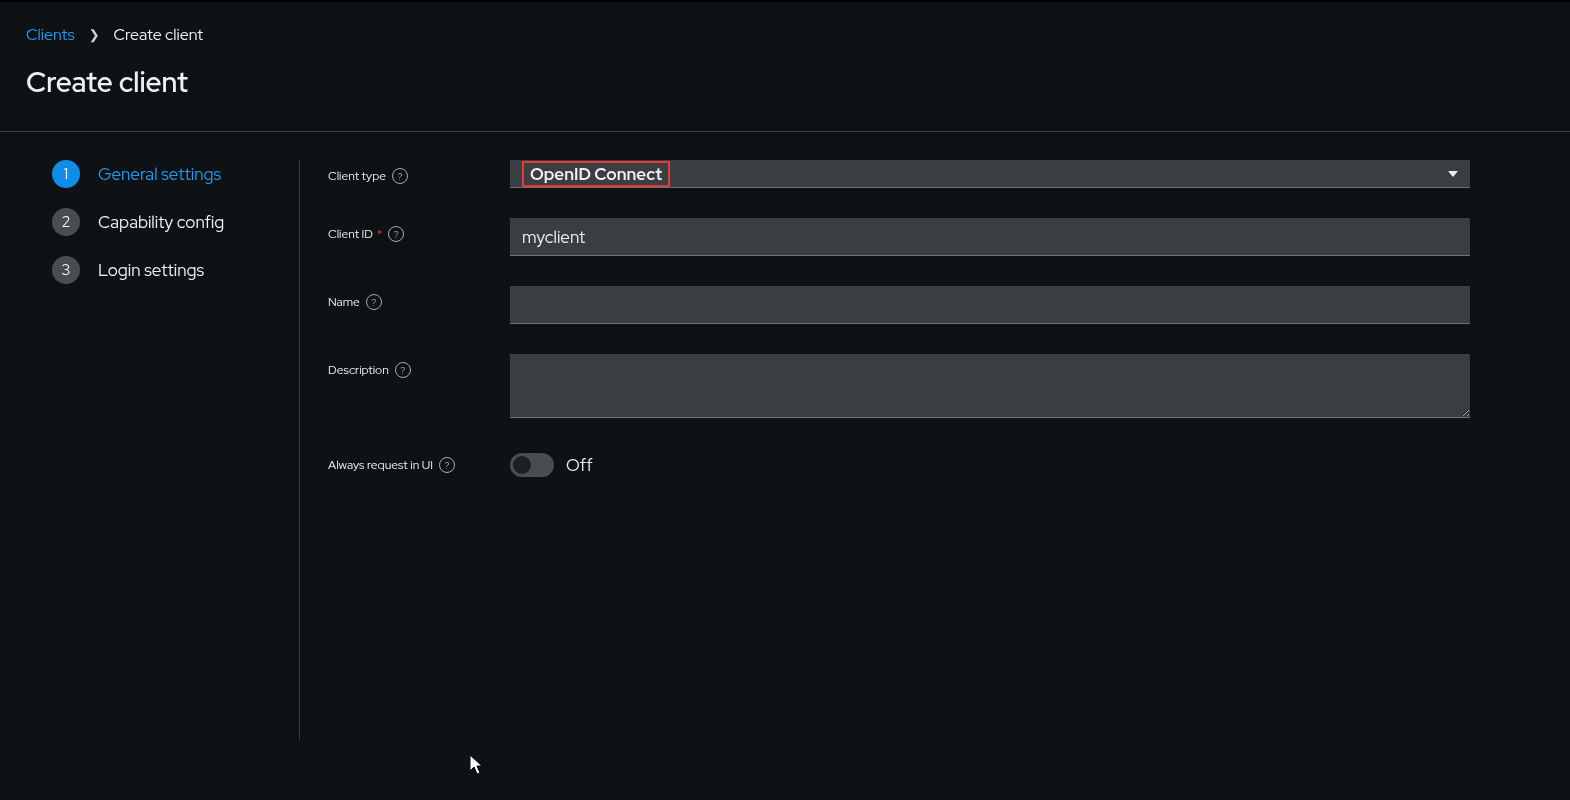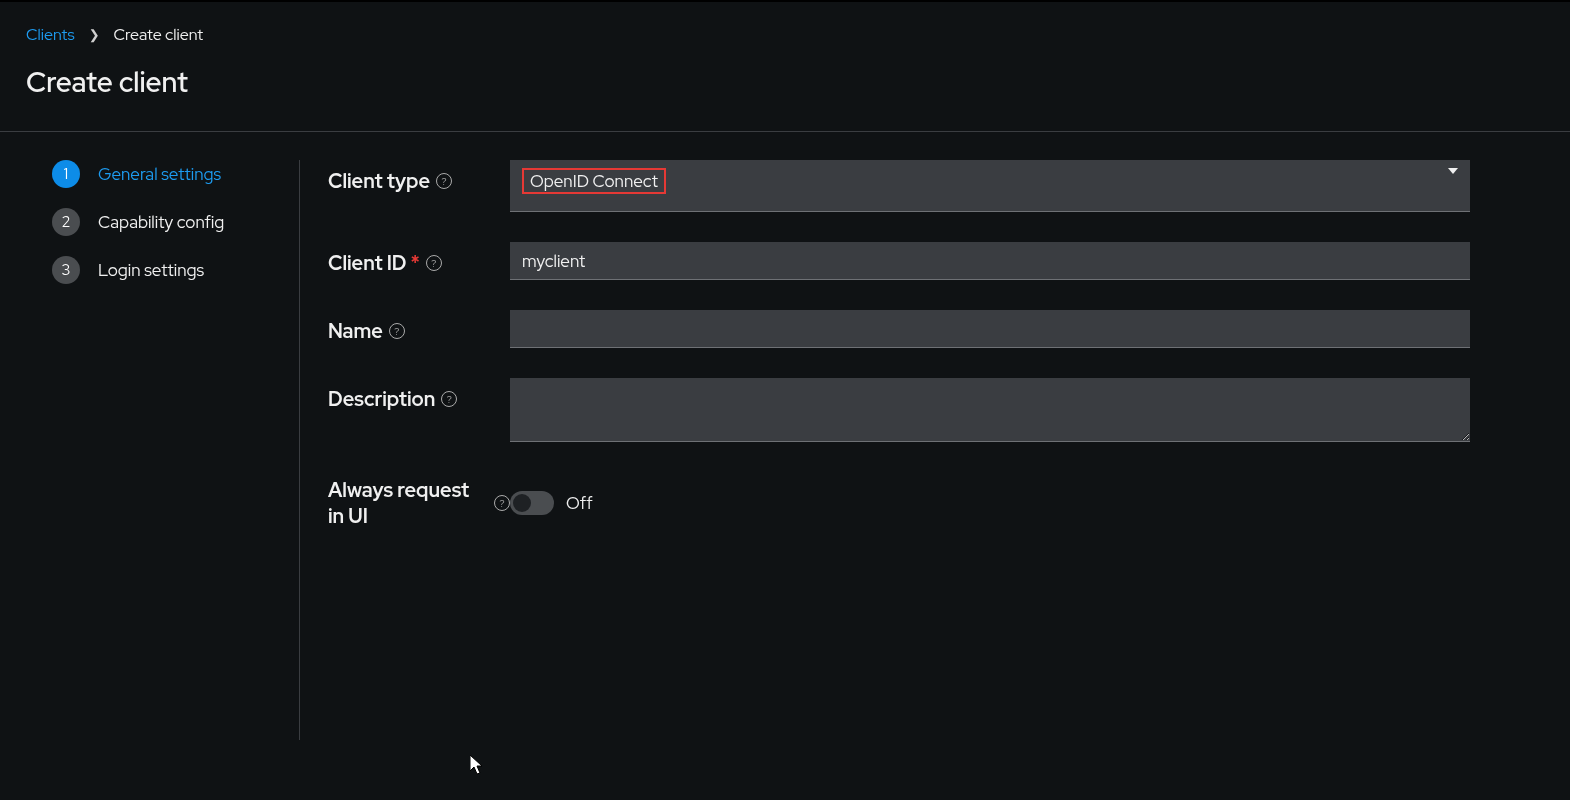--- a/index.html
+++ b/index.html
@@ -107,22 +107,22 @@
     padding-top: 8px;
     display: flex;
     align-items: center;
     gap: 6px;
     flex-shrink: 0;
   }
   .form-label-col.toggle-label {
     padding-top: 0;
   }
   .form-label {
-    font-size: 20px;
-    font-weight: 700;
+    font-size: 12px;
+    font-weight: 400;
     color: #f0f0f0;
   }
   .required-star {
     color: #e53935;
     margin-left: 4px;
   }
   .help-icon {
     width: 16px;
     height: 16px;
     border: 1.5px solid #aaa;
@@ -144,24 +144,25 @@
     border: none;
     border-bottom: 1px solid #6e7175;
     color: #f0f0f0;
     font-size: 17px;
     padding: 8px 12px;
     font-family: inherit;
   }
   .select-box {
     position: relative;
     display: flex;
-    align-items: flex-start;
+    align-items: center;
     justify-content: space-between;
-    height: 52px;
+    height: 28px;
     cursor: pointer;
+    font-weight: bold;
   }
   .select-value {
     border: 2px solid #e53935;
     padding: 0px 6px;
     display: inline-block;
   }
   .caret-down {
     width: 0; height: 0;
     border-left: 5px solid transparent;
     border-right: 5px solid transparent;

